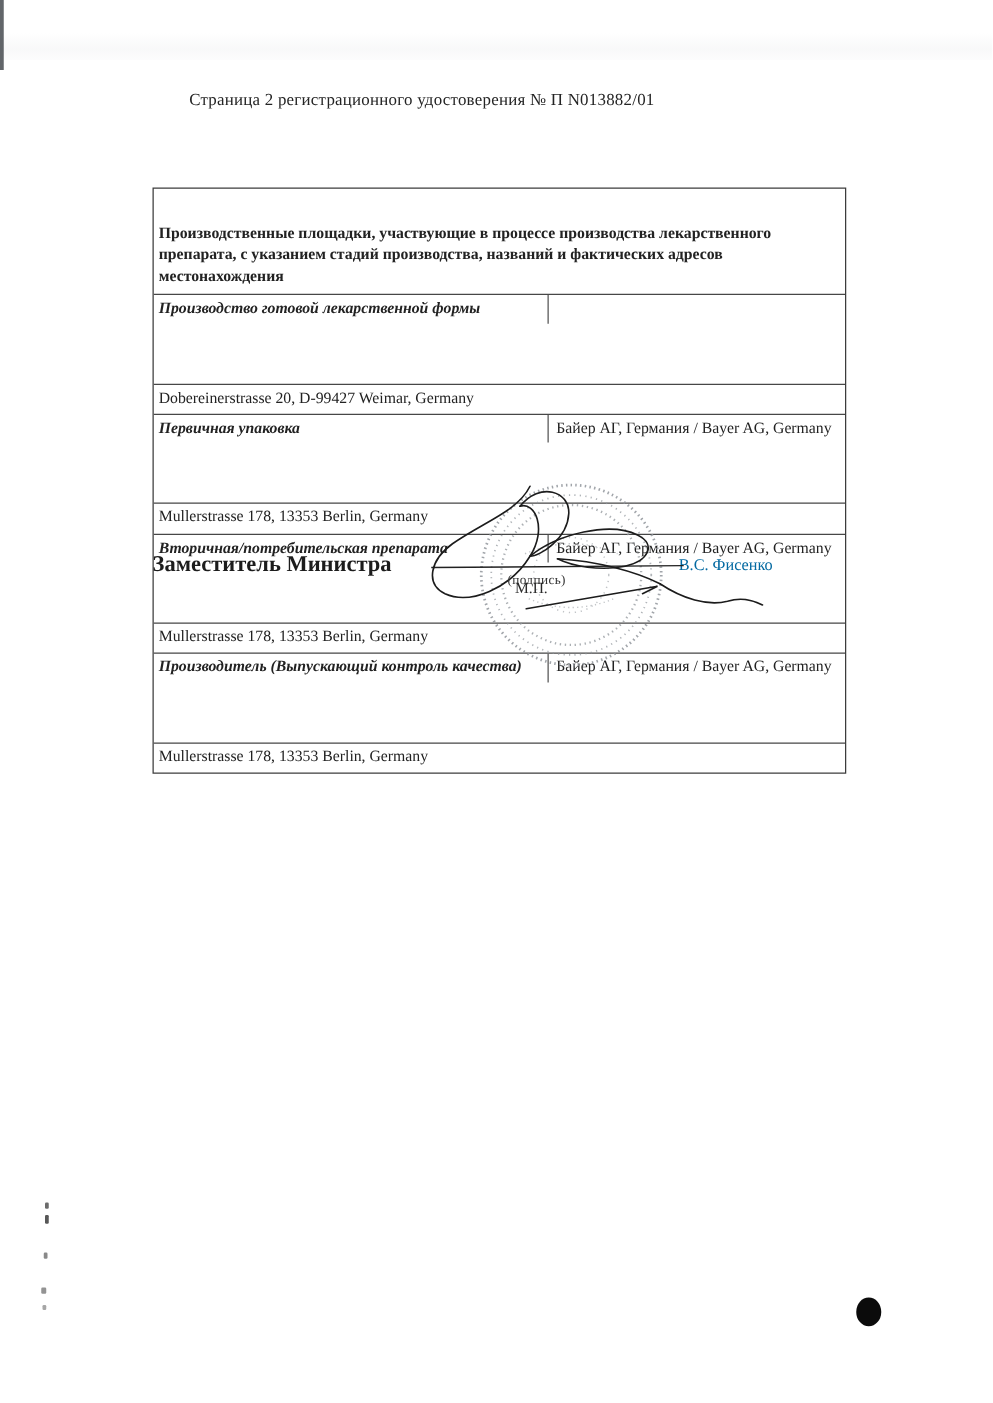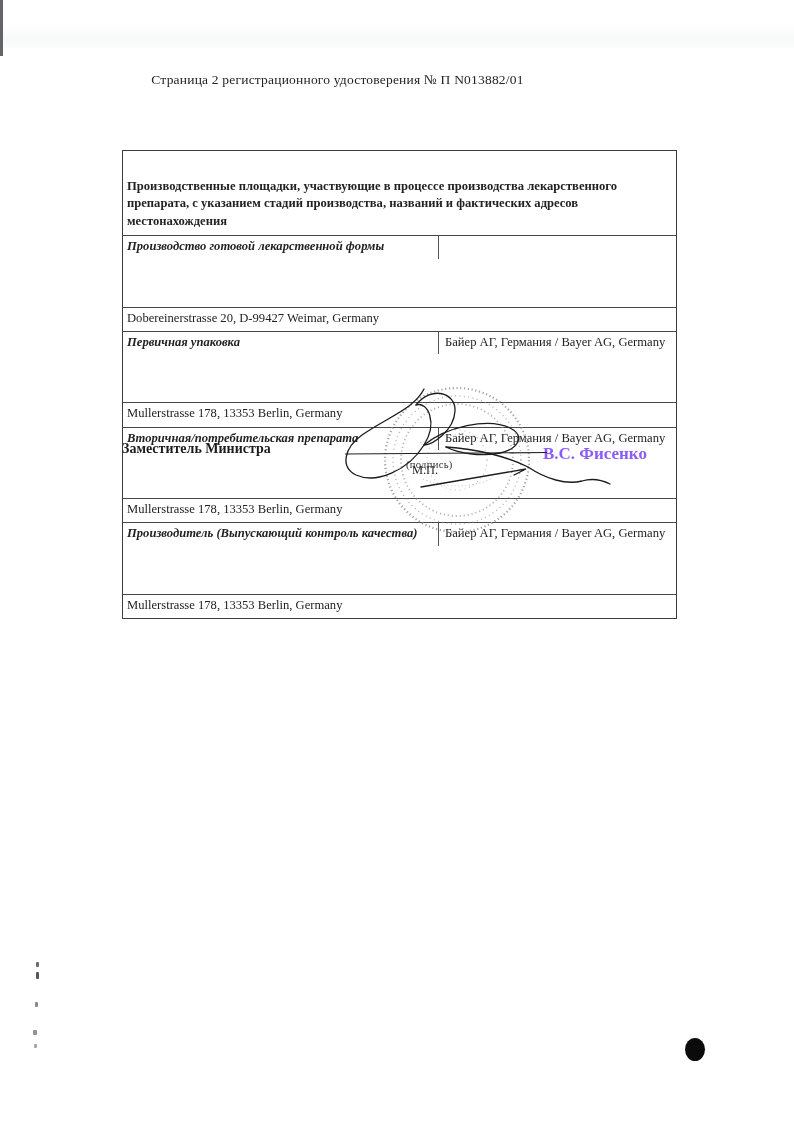--- a/index.html
+++ b/index.html
@@ -70,25 +70,25 @@
     box-sizing:border-box;
   }
   .t-addr{
     padding:2px 6px 4px 4px;
     margin-top:48px;
   }
 
   
   .sig-title{
     position:absolute;left:122px;top:441px;
-    font-weight:bold;font-size:14px;color:#1c1c1c;
+    font-weight:bold;font-size:18px;color:#1c1c1c;
   }
   .sig-name{
     position:absolute;left:543px;top:444px;
-    font-weight:bold;font-size:17px;color:#8b5cf6;
+    font-weight:normal;font-size:13px;color:#0369a1;
   }
   .sig-caption{
     position:absolute;left:406px;top:459px;
     font-size:10.6px;color:#333;letter-spacing:.3px;
   }
   .seal-caption{
     position:absolute;left:412px;top:463px;
     font-size:12.4px;color:#2a2a2a;
   }
   .stamp-svg{

